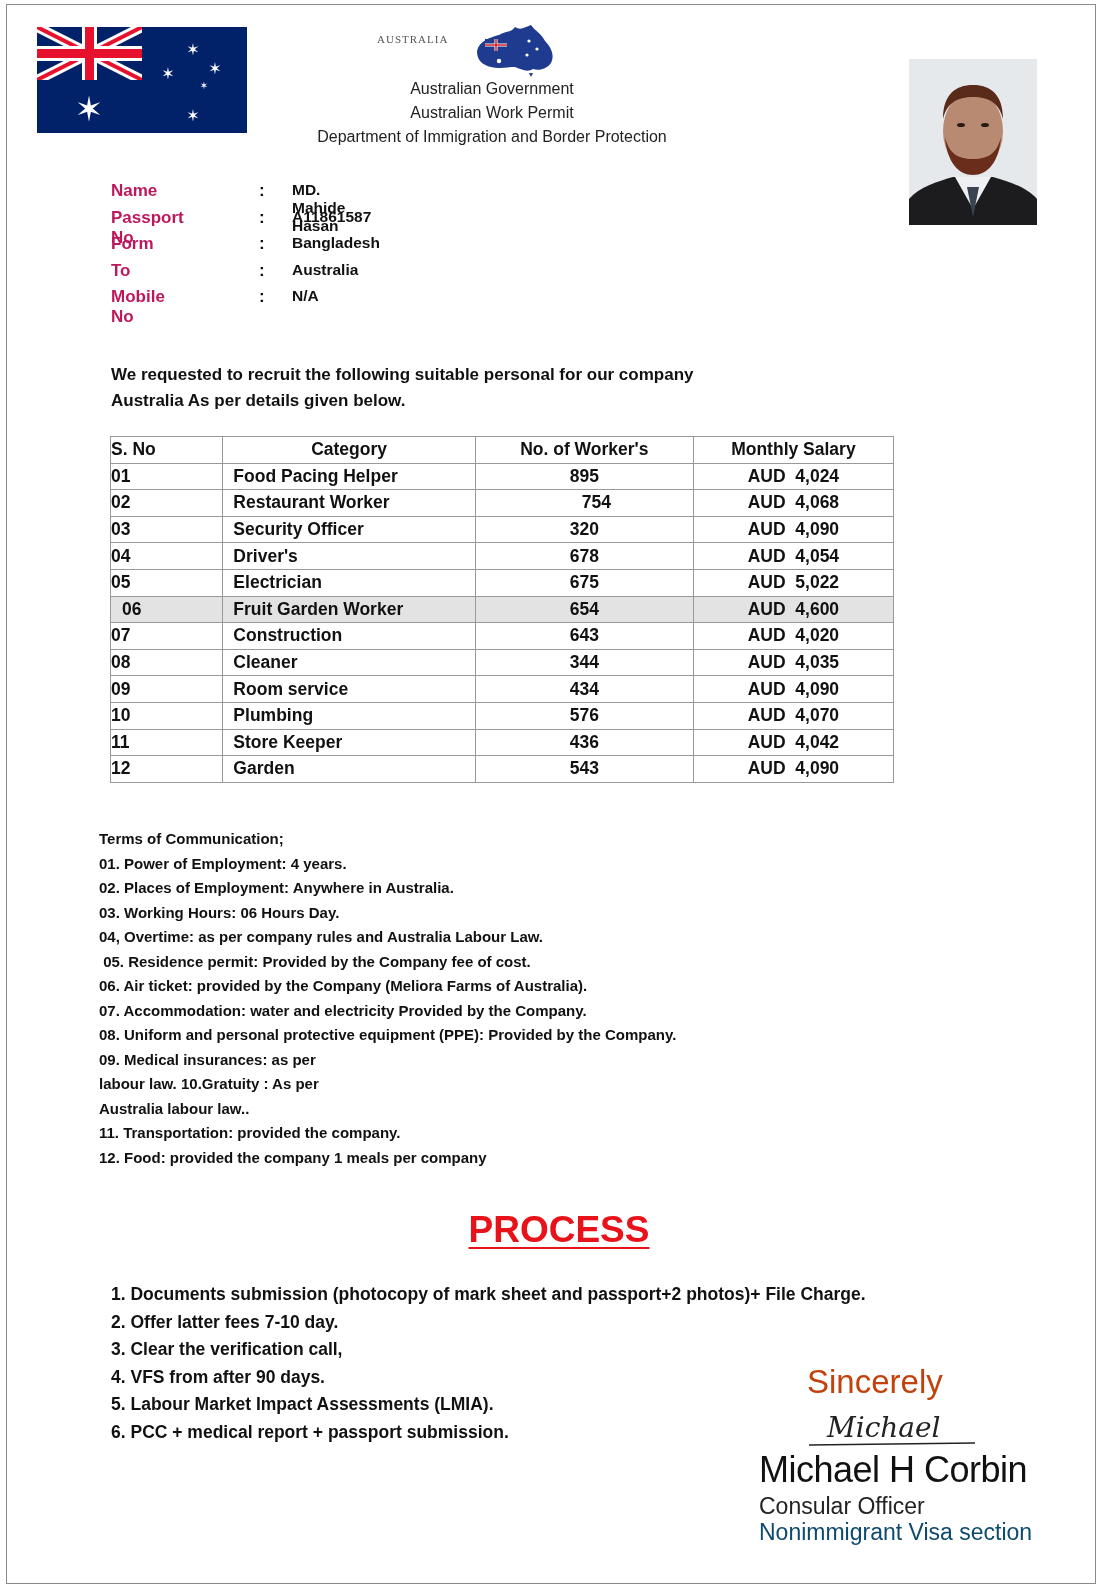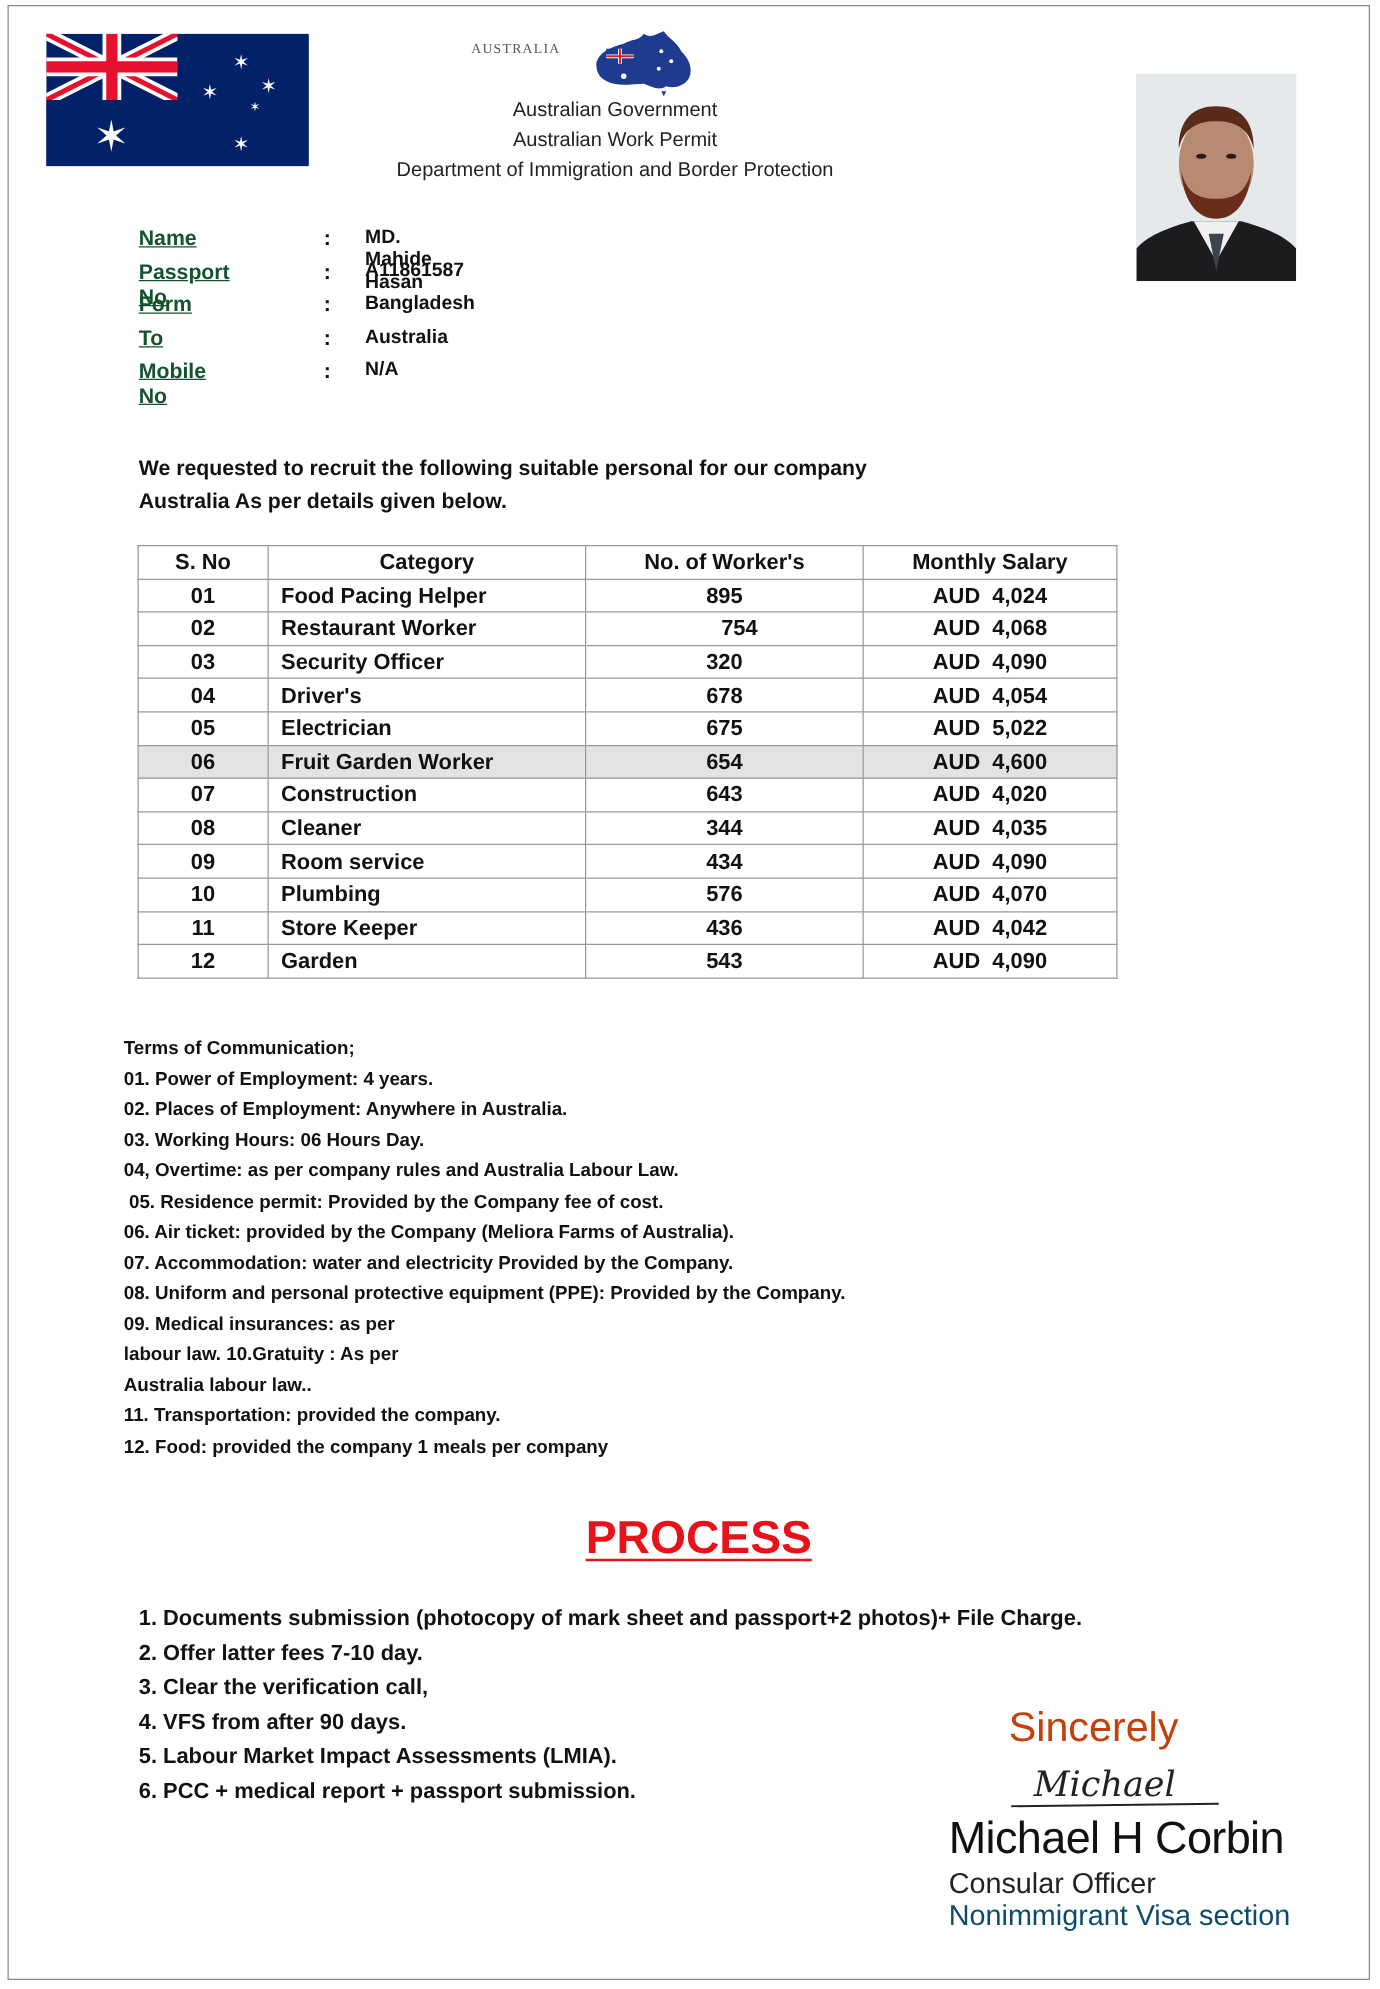--- a/index.html
+++ b/index.html
@@ -5,28 +5,28 @@
   html, body { margin:0; padding:0; background:#ffffff; }
   body { width:1104px; height:1591px; position:relative; overflow:hidden; font-family:"Liberation Sans", sans-serif; color:#111; }
   .page { position:absolute; left:6px; top:4px; width:1090px; height:1580px; border:1px solid #8a8a8a; box-sizing:border-box; background:#fff; }
   .flag { position:absolute; left:30px; top:22px; width:210px; height:106px; }
   .aus-logo { position:absolute; left:368px; top:18px; width:190px; height:58px; }
   .aus-word { position:absolute; left:2px; top:10px; font-family:"Liberation Serif", serif; font-size:11px; letter-spacing:1px; color:#555; }
   .gov { position:absolute; left:270px; top:72px; width:430px; text-align:center; font-size:16px; line-height:24px; color:#222; }
   .photo { position:absolute; left:902px; top:54px; width:128px; height:166px; background:#e4e7ea; overflow:hidden; }
   .info { position:absolute; left:104px; top:176px; font-size:17px; }
   .info .row { position:relative; height:26.5px; }
-  .info .lbl { position:absolute; left:0; font-weight:bold; color:#14532d;text-decoration:underline; }
+  .info .lbl { position:absolute; left:0; font-weight:bold; color:#be185d; }
   .info .colon { position:absolute; left:148px; font-weight:bold; }
   .info .val { position:absolute; left:181px; font-weight:bold; font-size:15.5px; }
   .intro { position:absolute; left:104px; top:357px; width:720px; font-size:17px; font-weight:bold; line-height:26px; }
   table.workers { position:absolute; left:103px; top:431px; width:784px; border-collapse:collapse; font-size:17.5px; font-weight:bold; }
   table.workers td, table.workers th { border:1px solid #999; height:25.6px; padding:0; }
   table.workers th { font-weight:bold; }
-  .c-sno { width:110px; text-align:center; }
+  .c-sno { width:110px; text-align:left; }
   .c-cat { width:250px; text-align:left; padding-left:10px !important; }
   .c-num { width:210px; text-align:center; }
   .c-sal { width:212px; text-align:center; }
   tr.hl td { background:#e3e3e3; }
   .terms { position:absolute; left:92px; top:822px; font-size:15px; font-weight:bold; line-height:24.5px; }
   .process-title { position:absolute; left:0; width:1104px; top:1204px; text-align:center; font-size:37px; font-weight:bold; color:#e8121a; }
   .process-title span { text-decoration:underline; text-decoration-thickness:2px; text-underline-offset:5px; }
   .steps { position:absolute; left:104px; top:1276px; font-size:17.5px; font-weight:bold; line-height:27.5px; }
   .sig { position:absolute; left:752px; top:1358px; width:320px; }
   .sincerely { position:absolute; left:48px; top:0; font-size:33px; color:#c2410c; }
@@ -164,21 +164,21 @@
           <td class="c-num" style="white-space: pre;">678</td>
           <td class="c-sal" style="white-space: pre;">AUD  4,054</td>
         </tr>
         <tr>
           <td class="c-sno" style="white-space: pre;">05</td>
           <td class="c-cat" style="white-space: pre;">Electrician</td>
           <td class="c-num" style="white-space: pre;">675</td>
           <td class="c-sal" style="white-space: pre;">AUD  5,022</td>
         </tr>
         <tr class="hl">
-          <td class="c-sno" style="white-space: pre;">06</td>
+          <td class="c-sno" style="white-space: pre; padding-left: 11px;">06</td>
           <td class="c-cat" style="white-space: pre;">Fruit Garden Worker</td>
           <td class="c-num" style="white-space: pre;">654</td>
           <td class="c-sal" style="white-space: pre;">AUD  4,600</td>
         </tr>
         <tr>
           <td class="c-sno" style="white-space: pre;">07</td>
           <td class="c-cat" style="white-space: pre;">Construction</td>
           <td class="c-num" style="white-space: pre;">643</td>
           <td class="c-sal" style="white-space: pre;">AUD  4,020</td>
         </tr>

